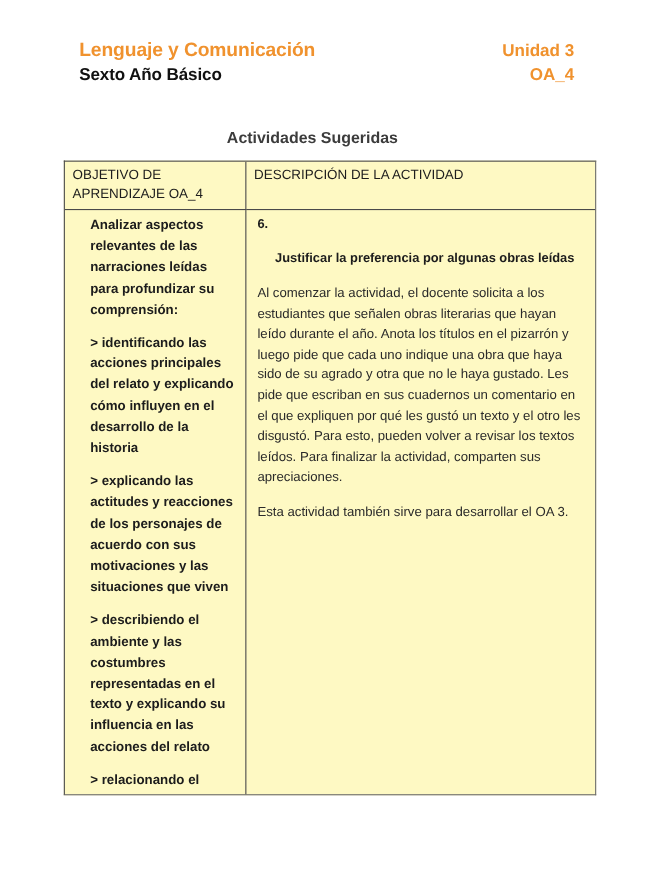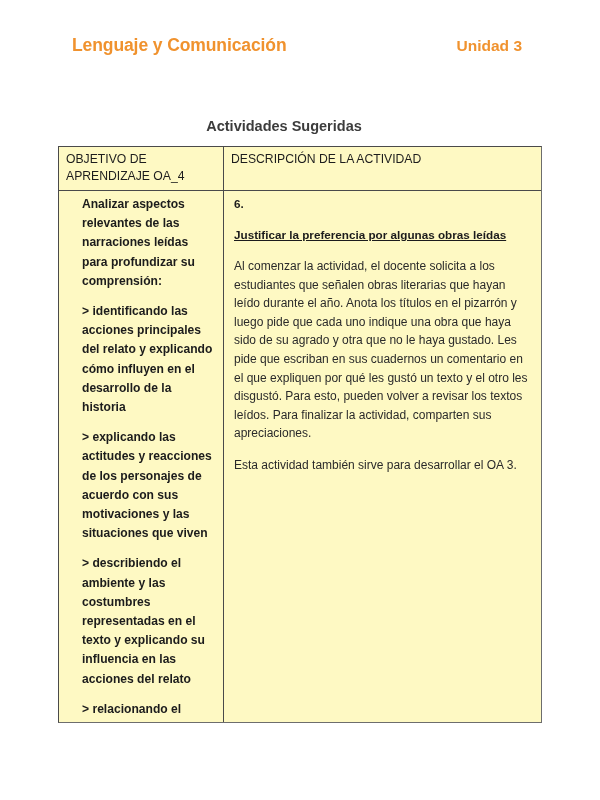--- a/index.html
+++ b/index.html
@@ -132,38 +132,41 @@
     font-weight: bold;
     color: #1c1c1c;
     line-height: 18px;
     margin: 0 0 13px 0;
   }
   .act-heading {
     font-size: 11.7px;
     font-weight: bold;
     color: #1c1c1c;
     line-height: 18px;
-    margin: 0 0 13px 0;
-    text-decoration: underline;
+    margin: 0 0 13px 16px;
   }
   .act-para {
     font-size: 12px;
     color: #2a2a2a;
     line-height: 18.6px;
     margin: 0 0 13px 0;
   }
   .act-para:last-child { margin-bottom: 0; }
 </style>
 </head>
 <body>
 
 <div id="doc-header">
   <div class="hdr-row">
     <span class="hdr-left-1">Lenguaje y Comunicación</span>
     <span class="hdr-right-1">Unidad 3</span>
+  </div>
+  <div class="hdr-row">
+    <span class="hdr-left-2">Sexto Año Básico</span>
+    <span class="hdr-right-2">OA_4</span>
   </div>
 </div>
 
 <div id="section-title">Actividades Sugeridas</div>
 
 <div id="activity-table">
   <table class="tbl">
     <thead>
       <tr>
         <td class="col-left hdr-cell hdr-divider">

